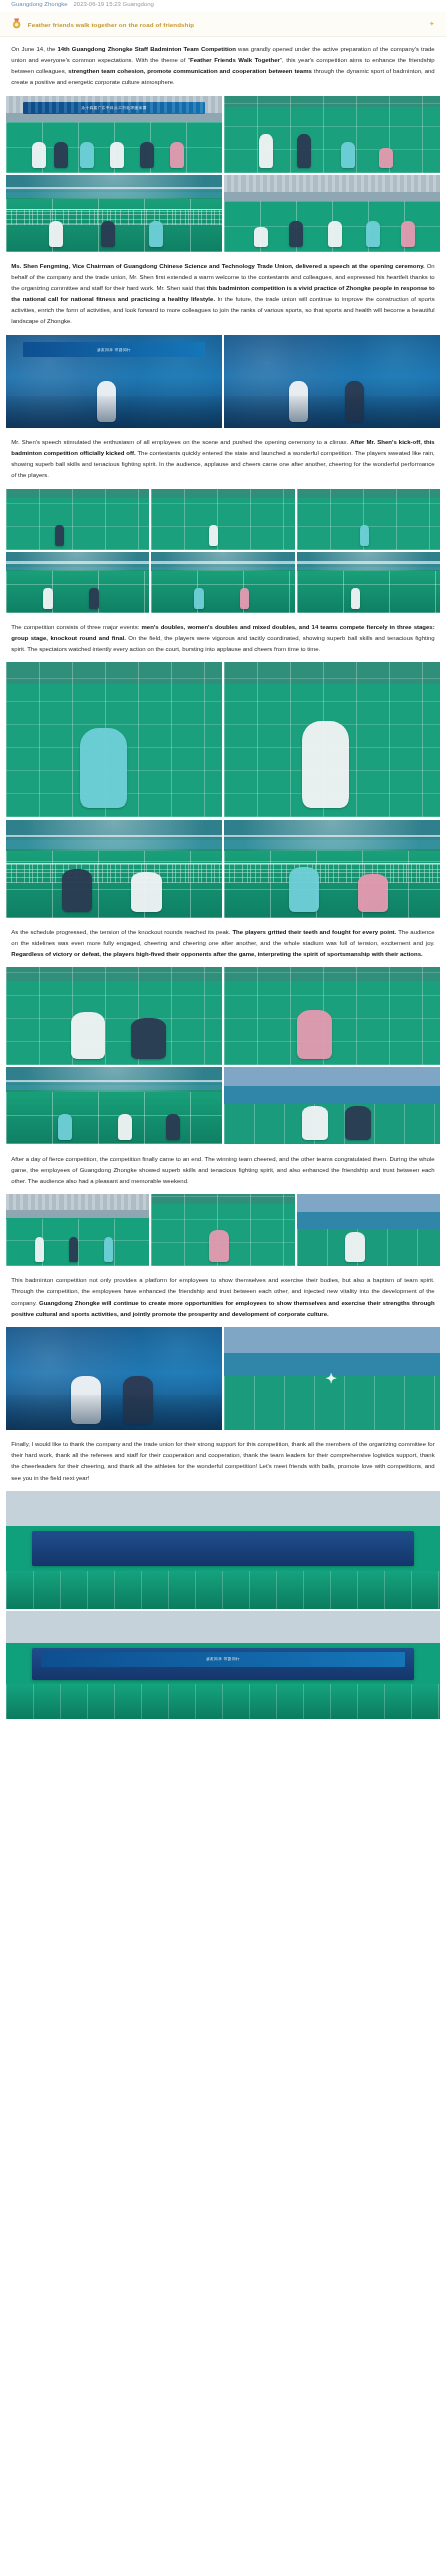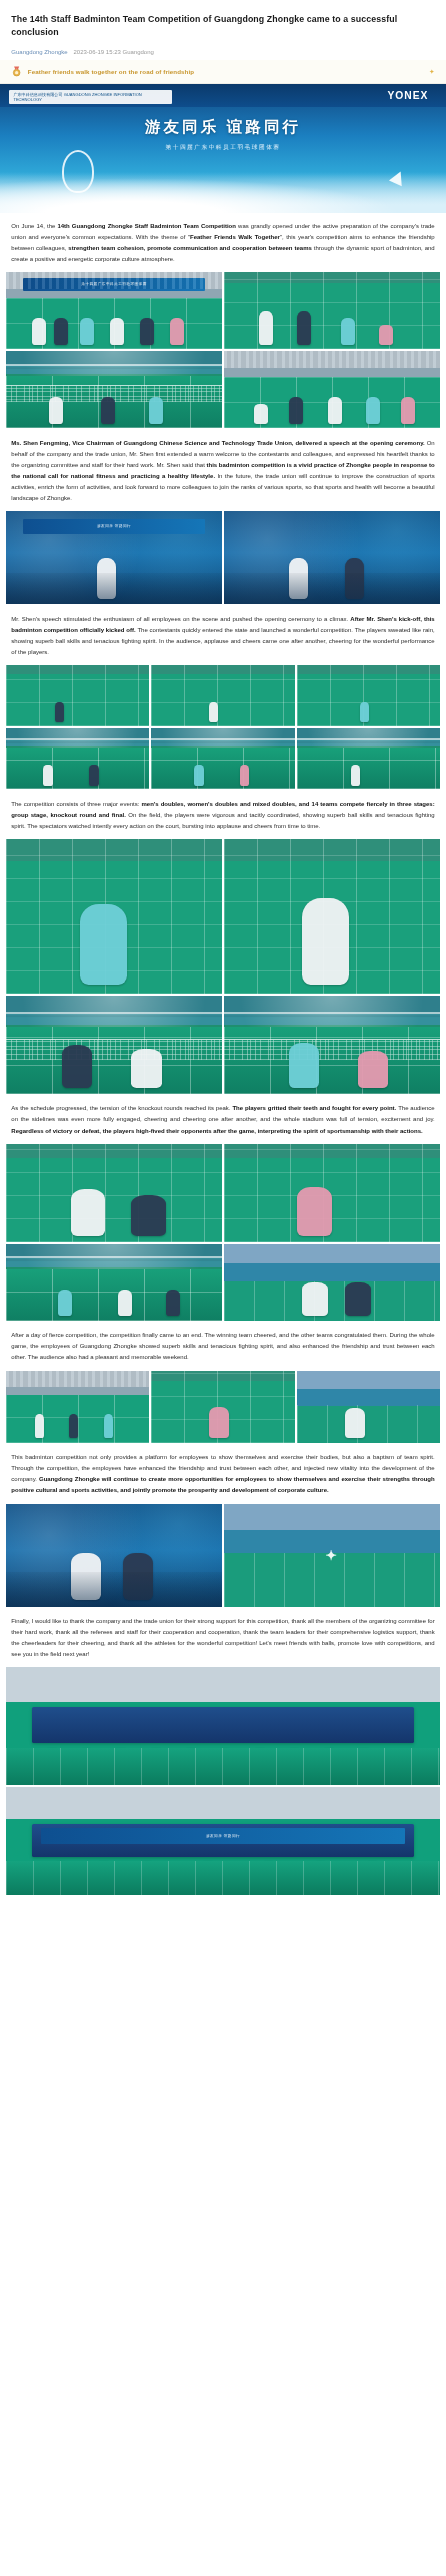--- a/index.html
+++ b/index.html
@@ -266,52 +266,39 @@
     border:2.6px solid rgba(255,255,255,0.85);
     border-radius: 50% 50% 45% 45%;
   }
   .footer-space { height: 13.4px; }
 </style>
 </head>
 <body>
 
 <div class="page">
 
-  <h1 class="article-title">The 14th Staff Badminton Team Competition of Guangdong Zhongke came to a successful conclusion</h1>
 
   <div class="meta-row">
     <span class="source">Guangdong Zhongke</span>
     <span>2023-06-19 15:23</span>
     <span>Guangdong</span>
   </div>
 
   <div class="friendship-bar">
     <span class="badge-icon">
       <svg viewBox="0 0 22 22" width="11.3" height="11.3" aria-hidden="true">
         <circle cx="11" cy="13" r="6.5" fill="#e9b44c" stroke="#c8962e" stroke-width="1.2"></circle>
         <circle cx="11" cy="13" r="3.2" fill="#fff0c8"></circle>
         <path d="M6 1 L9 8 L11 5 L13 8 L16 1 Z" fill="#e36b5a"></path>
       </svg>
     </span>
     <span class="friendship-text">Feather friends walk together on the road of friendship</span>
     <span class="friendship-spark">✦</span>
   </div>
 
-  <div class="banner-big">
-    <div class="bb-top"></div>
-    <div class="bb-yonex">YONEX</div>
-    <div class="bb-plate">广东中科信息科技有限公司 GUANGDONG ZHONGKE INFORMATION TECHNOLOGY</div>
-    <div class="bb-head">
-      <div class="bb-h1">游友同乐 谊路同行</div>
-      <div class="bb-h2">第十四届广东中科员工羽毛球团体赛</div>
-    </div>
-    <div class="bb-wave"></div>
-    <div class="bb-shuttle"></div>
-    <div class="bb-racket"></div>
-  </div>
 
   <div class="para">
     <span>On June 14, the </span><b>14th Guangdong Zhongke Staff Badminton Team Competition</b><span> was grandly opened under the active preparation of the company's trade union and everyone's common expectations. With the theme of "</span><b>Feather Friends Walk Together</b><span>", this year's competition aims to enhance the friendship between colleagues, </span><b>strengthen team cohesion, promote communication and cooperation between teams</b><span> through the dynamic sport of badminton, and create a positive and energetic corporate culture atmosphere.</span>
   </div>
 
   <div class="img-block">
     <div class="img-row">
       <div class="photo ph-hall" style="height:77px">
         <div class="banner-strip">第十四届广东中科员工羽毛球团体赛</div>
         <div class="figs">

